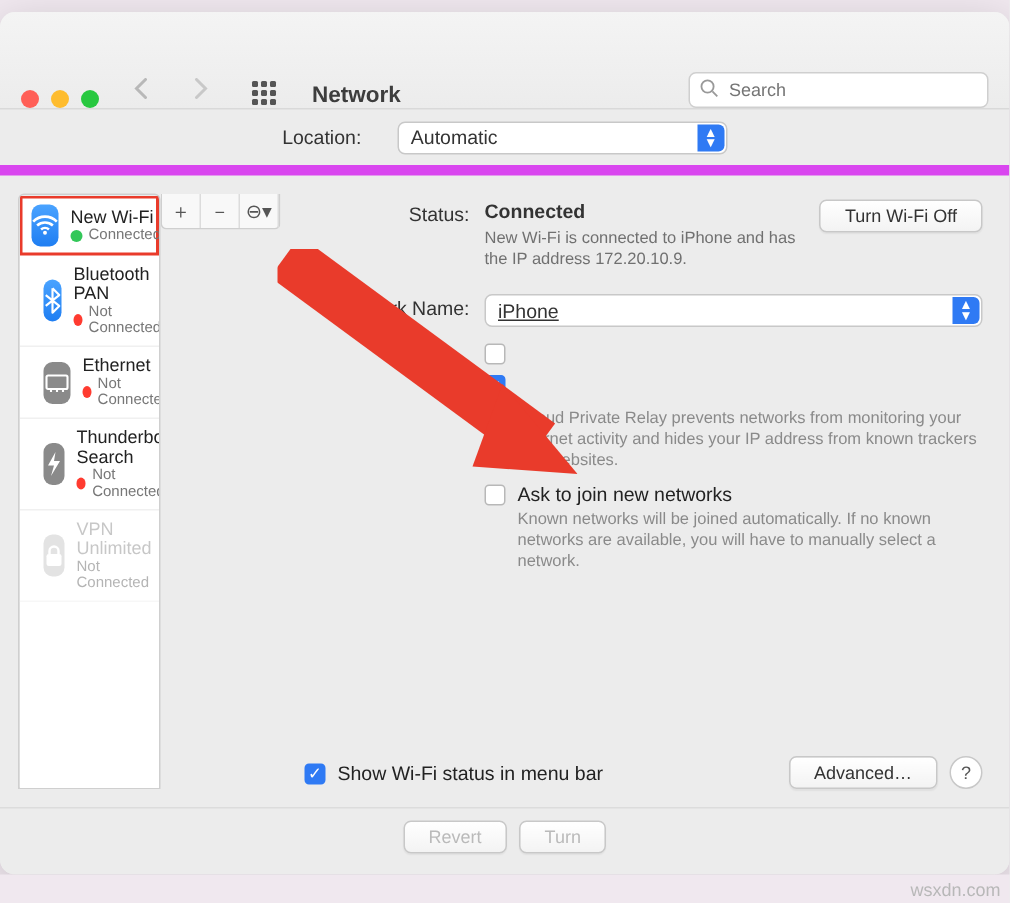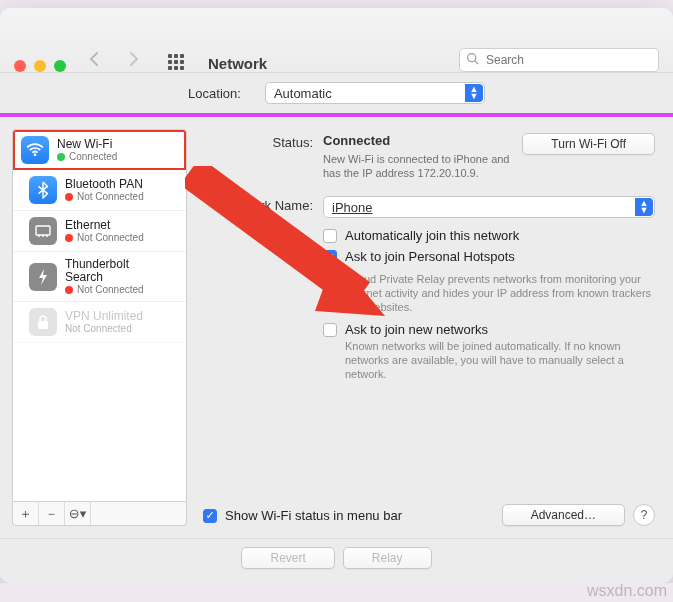--- a/index.html
+++ b/index.html
@@ -10,60 +10,60 @@
 .dot { width: 12px; height: 12px; border-radius: 50%; }
 .dot.red { background:#ff5f57; } .dot.yellow{background:#febc2e;} .dot.green{background:#28c840;}
 .navbtn { width:24px; height:26px; border-radius:5px; display:flex; align-items:center; justify-content:center; color:#888; font-size:16px; background:transparent;}
 .navbtn.disabled{color:#c4c4c4;}
 .appsicon { width:18px; height:18px; display:grid; grid-template-columns:repeat(3,4px); grid-template-rows:repeat(3,4px); gap:2px; margin-left:6px;}
 .appsicon span{background:#555; border-radius:1px;}
 .wtitle { font-size:15px; font-weight:600; color:#3d3d3d; margin-left:6px;}
 .searchwrap { margin-left:auto; position:relative;}
 .searchwrap input { width:200px; height:24px; border:1px solid #cfcfcf; border-radius:5px; padding:0 8px 0 26px; font-size:12px; background:#fff; color:#888;}
 .searchwrap .sicon{position:absolute; left:7px; top:4px; color:#999; font-size:13px;}
-.locrow { height:44px; display:flex; align-items:center; justify-content:center; gap:24px; border-bottom:4px solid #d946ef;}
+.locrow { height:44px; display:flex; align-items:center; justify-content:center; gap:24px; border-bottom:7px solid #d946ef;}
 .locrow label{font-size:13px; color:#333;}
 .select { position:relative; height:22px; border:1px solid #c8c8c8; border-radius:5px; background:#fff; display:flex; align-items:center; padding:0 22px 0 8px; font-size:13px; color:#333;}
 .select .arrows{position:absolute; right:1px; top:1px; bottom:1px; width:18px; background:#2f7af4; border-radius:0 4px 4px 0; color:#fff; font-size:9px; display:flex; flex-direction:column; align-items:center; justify-content:center; line-height:7px;}
 .content { flex:1; display:flex; padding:12px; gap:10px;}
-.sidebar { width:175px; display:flex; flex-direction:column;}
+.sidebar { width:175px; display:flex; flex-direction:row;}
 .servicelist { flex:1; background:#fff; border:1px solid #cfcfcf; border-radius:4px 4px 0 0; overflow:auto;}
 .svc { display:flex; align-items:center; gap:8px; padding:6px 16px; border-bottom:1px solid #f0f0f0;}
 .svc.highlighted{border:2px solid #e93b2b; padding:4px 6px;}
 .svcicon{width:28px; height:28px; border-radius:6px; display:flex; align-items:center; justify-content:center; font-size:16px; color:#fff;}
 .svcicon.wifi{background:linear-gradient(#4aa3ff,#1f7ef2);} 
 .svcicon.bt{background:linear-gradient(#4aa3ff,#1f7ef2);}
 .svcicon.eth{background:#8a8a8a;}
 .svcicon.tb{background:#8a8a8a;}
 .svcicon.vpn{background:#cdcdcd;}
 .svcname{font-size:12px; color:#222; line-height:13px;}
 .svcstatus{font-size:10px; color:#777; display:flex; align-items:center; gap:4px;}
 .statusdot{width:8px; height:8px; border-radius:50%; display:inline-block;}
 .statusdot.green{background:#33c759;} .statusdot.red{background:#ff3b30;}
 .listfoot{height:24px; border:1px solid #cfcfcf; border-top:none; border-radius:0 0 4px 4px; background:#f8f8f8; display:flex; align-items:center;}
 .listfoot .fb{width:26px; height:100%; border-right:1px solid #dcdcdc; display:flex; align-items:center; justify-content:center; color:#555; font-size:13px;}
 .main { flex:1; display:flex; flex-direction:column; background:transparent; padding:4px 6px 0 6px;}
 .row { display:flex; margin-bottom:10px; }
 .row .lab { width:120px; text-align:right; padding-right:10px; font-size:13px; color:#333; padding-top:2px;}
 .row .val { flex:1; font-size:13px; color:#333;}
-.btn { height:22px; padding:0 28px; border:1px solid #c8c8c8; border-radius:5px; background:linear-gradient(#fff,#f3f3f3); font-size:12px; color:#333; display:inline-flex; align-items:center; box-shadow:0 1px 1px rgba(0,0,0,0.05);}
+.btn { height:22px; padding:0 16px; border:1px solid #c8c8c8; border-radius:5px; background:linear-gradient(#fff,#f3f3f3); font-size:12px; color:#333; display:inline-flex; align-items:center; box-shadow:0 1px 1px rgba(0,0,0,0.05);}
 .statustext{font-size:11px; color:#707070; line-height:14px; margin-top:4px;}
 .netnamesel{flex:1;text-decoration:underline;}
 .checkrow{display:flex; align-items:flex-start; gap:8px; margin-bottom:6px;}
 .checkbox{width:14px; height:14px; border:1px solid #b8b8b8; border-radius:3px; background:#fff; flex-shrink:0; margin-top:1px; display:flex; align-items:center; justify-content:center; font-size:11px; color:#fff;}
 .checkbox.checked{background:#2f7af4; border-color:#2f7af4;}
 .checklabel{font-size:13px; color:#222;}
 .checkdesc{font-size:11px; color:#8a8a8a; line-height:14px; margin-top:2px;}
 .underline-red{box-shadow: 0 2px 0 #e93b2b; padding-bottom:1px;}
 .bottombar{margin-top:auto; display:flex; align-items:center; gap:8px; padding-top:8px;}
 .footerbtns{padding:8px 16px 14px; display:flex; justify-content:center; gap:8px; border-top:1px solid #dcdcdc; background:#ececec;}
 .footerbtns .btn{color:#bababa;}
 .helpbtn{width:22px; height:22px; border-radius:11px; border:1px solid #c8c8c8; background:#fff; display:flex; align-items:center; justify-content:center; font-size:12px; color:#555;}
 .arrow-anno{position:absolute; left:185px; top:158px; pointer-events:none; z-index:50;}
-.watermark{position:absolute; right:6px; bottom:2px; font-size:16px; color:#b8b8b8;}
+.watermark{position:absolute; right:6px; bottom:2px; font-size:12px; color:#b8b8b8;}
 </style>
 </head>
 <body>
 
 <div class="window">
 
   <div class="titlebar">
     <div class="traffic">
       <div class="dot red"></div>
       <div class="dot yellow"></div>
@@ -221,29 +221,23 @@
             <span class="arrows">▲<br>▼</span>
           </div>
         </div>
       </div>
 
       <div class="row">
           <div class="lab"></div>
           <div class="val">
         <div class="checkrow">
           <div class="checkbox"></div>
-          <div>
-                <div class="checklabel">Automatically join this network</div>
-              </div>
         </div>
         <div class="checkrow">
           <div class="checkbox checked">✓</div>
-          <div>
-                <div class="checklabel">Ask to join Personal Hotspots</div>
-              </div>
         </div>
         <div class="checkrow">
           <div class="checkbox checked">✓</div>
           <div>
             <div class="checkdesc">iCloud Private Relay prevents networks from monitoring your internet activity and hides your IP address from known trackers and websites.</div>
           </div>
         </div>
         <div class="checkrow" style="margin-top:8px">
           <div class="checkbox"></div>
           <div>
@@ -263,21 +257,21 @@
           <div class="btn">Advanced…</div>
           <div class="helpbtn">?</div>
         </div>
       </div>
 
     </div>
   </div>
 
   <div class="footerbtns">
     <div class="btn">Revert</div>
-    <div class="btn">Relay</div>
+    <div class="btn">Turn</div>
   </div>
 
   <svg class="arrow-anno" width="200" height="160" viewBox="0 0 200 160">
     <defs>
         <marker id="ah" markerWidth="12" markerHeight="12" refX="9" refY="6" orient="auto">
           <path d="M0 0 L12 6 L0 12 Z" fill="#e93b2b"></path>
         </marker>
       </defs>
     <path d="M5 5 L175 130" stroke="#e93b2b" stroke-width="34" stroke-linecap="butt"></path>
     <path d="M150 90 L200 150 L130 145 Z" fill="#e93b2b"></path>

